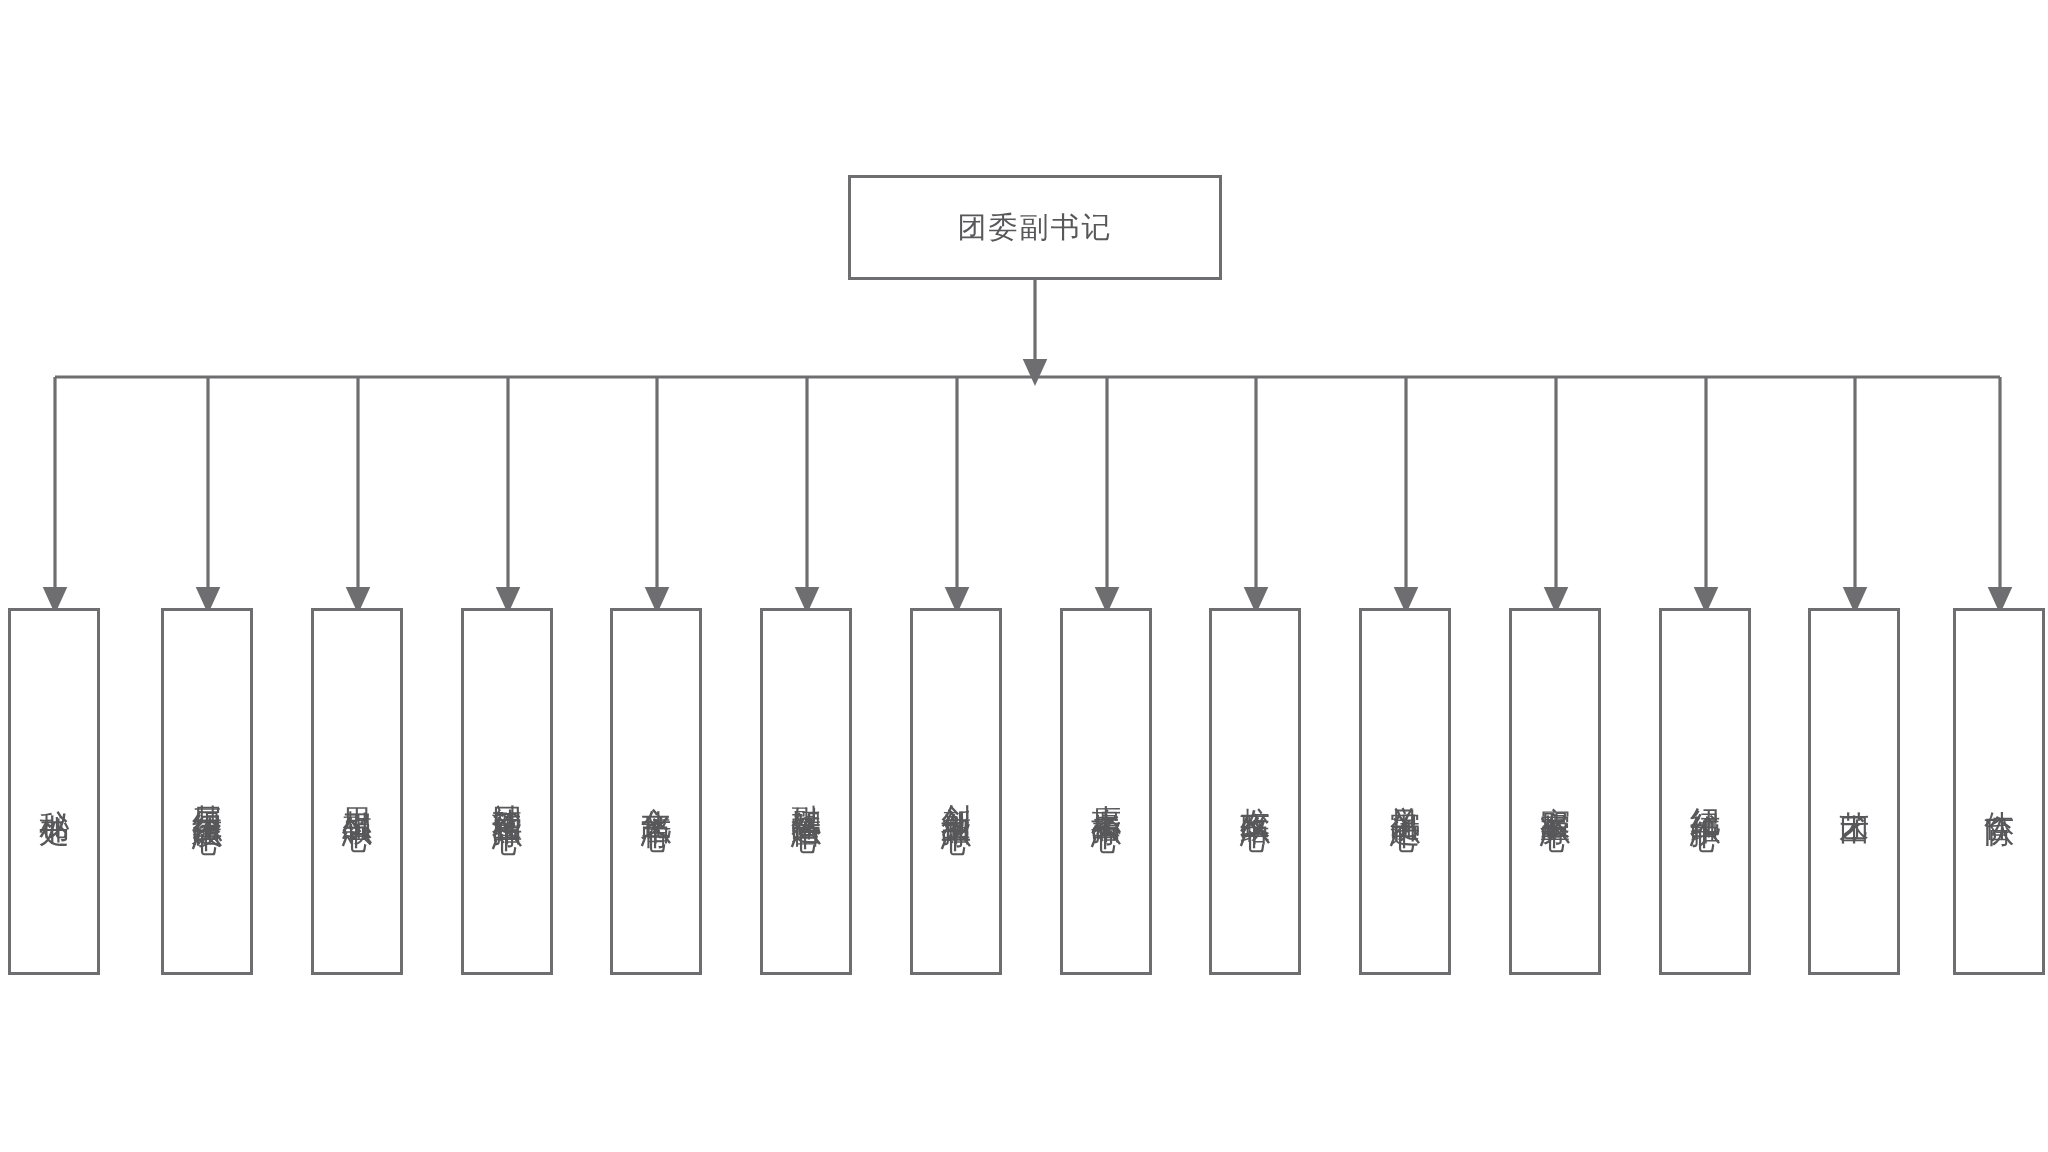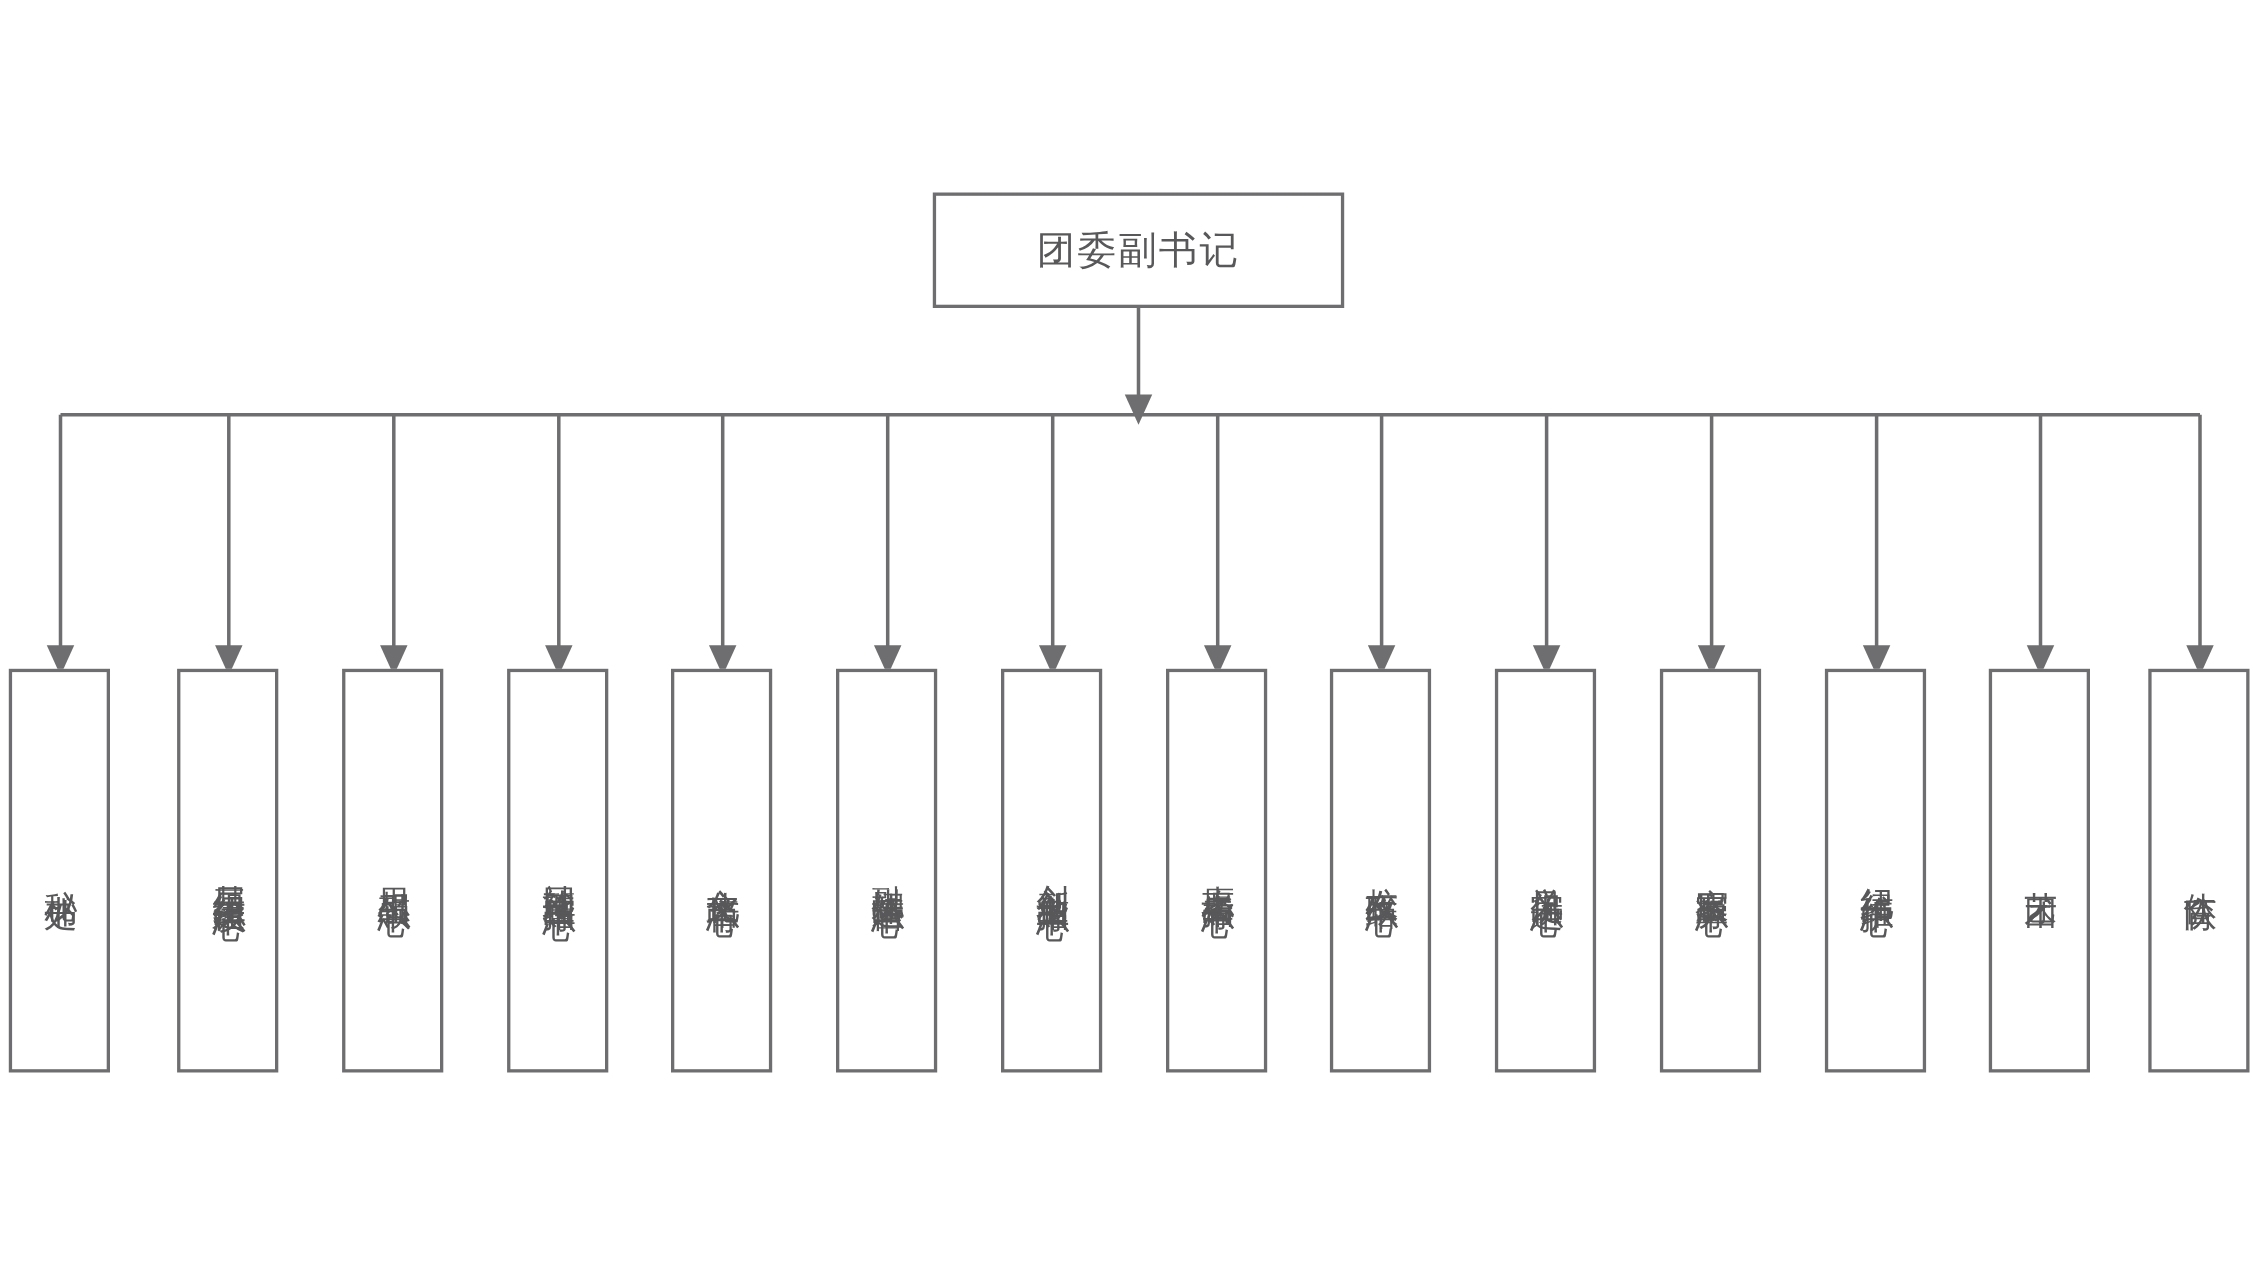--- a/index.html
+++ b/index.html
@@ -30,21 +30,21 @@
     width: 374px;
     height: 105px;
     box-sizing: border-box;
     border: 3px solid #6e6e70;
     background: #ffffff;
     display: flex;
     align-items: center;
     justify-content: center;
   }
   .root-label {
-    font-size: 35px;
+    font-size: 29px;
     color: #58585a;
     letter-spacing: 2px;
     line-height: 1;
     white-space: nowrap;
   }
   
   .leaf-node {
     position: absolute;
     top: 608px;
     width: 92px;

